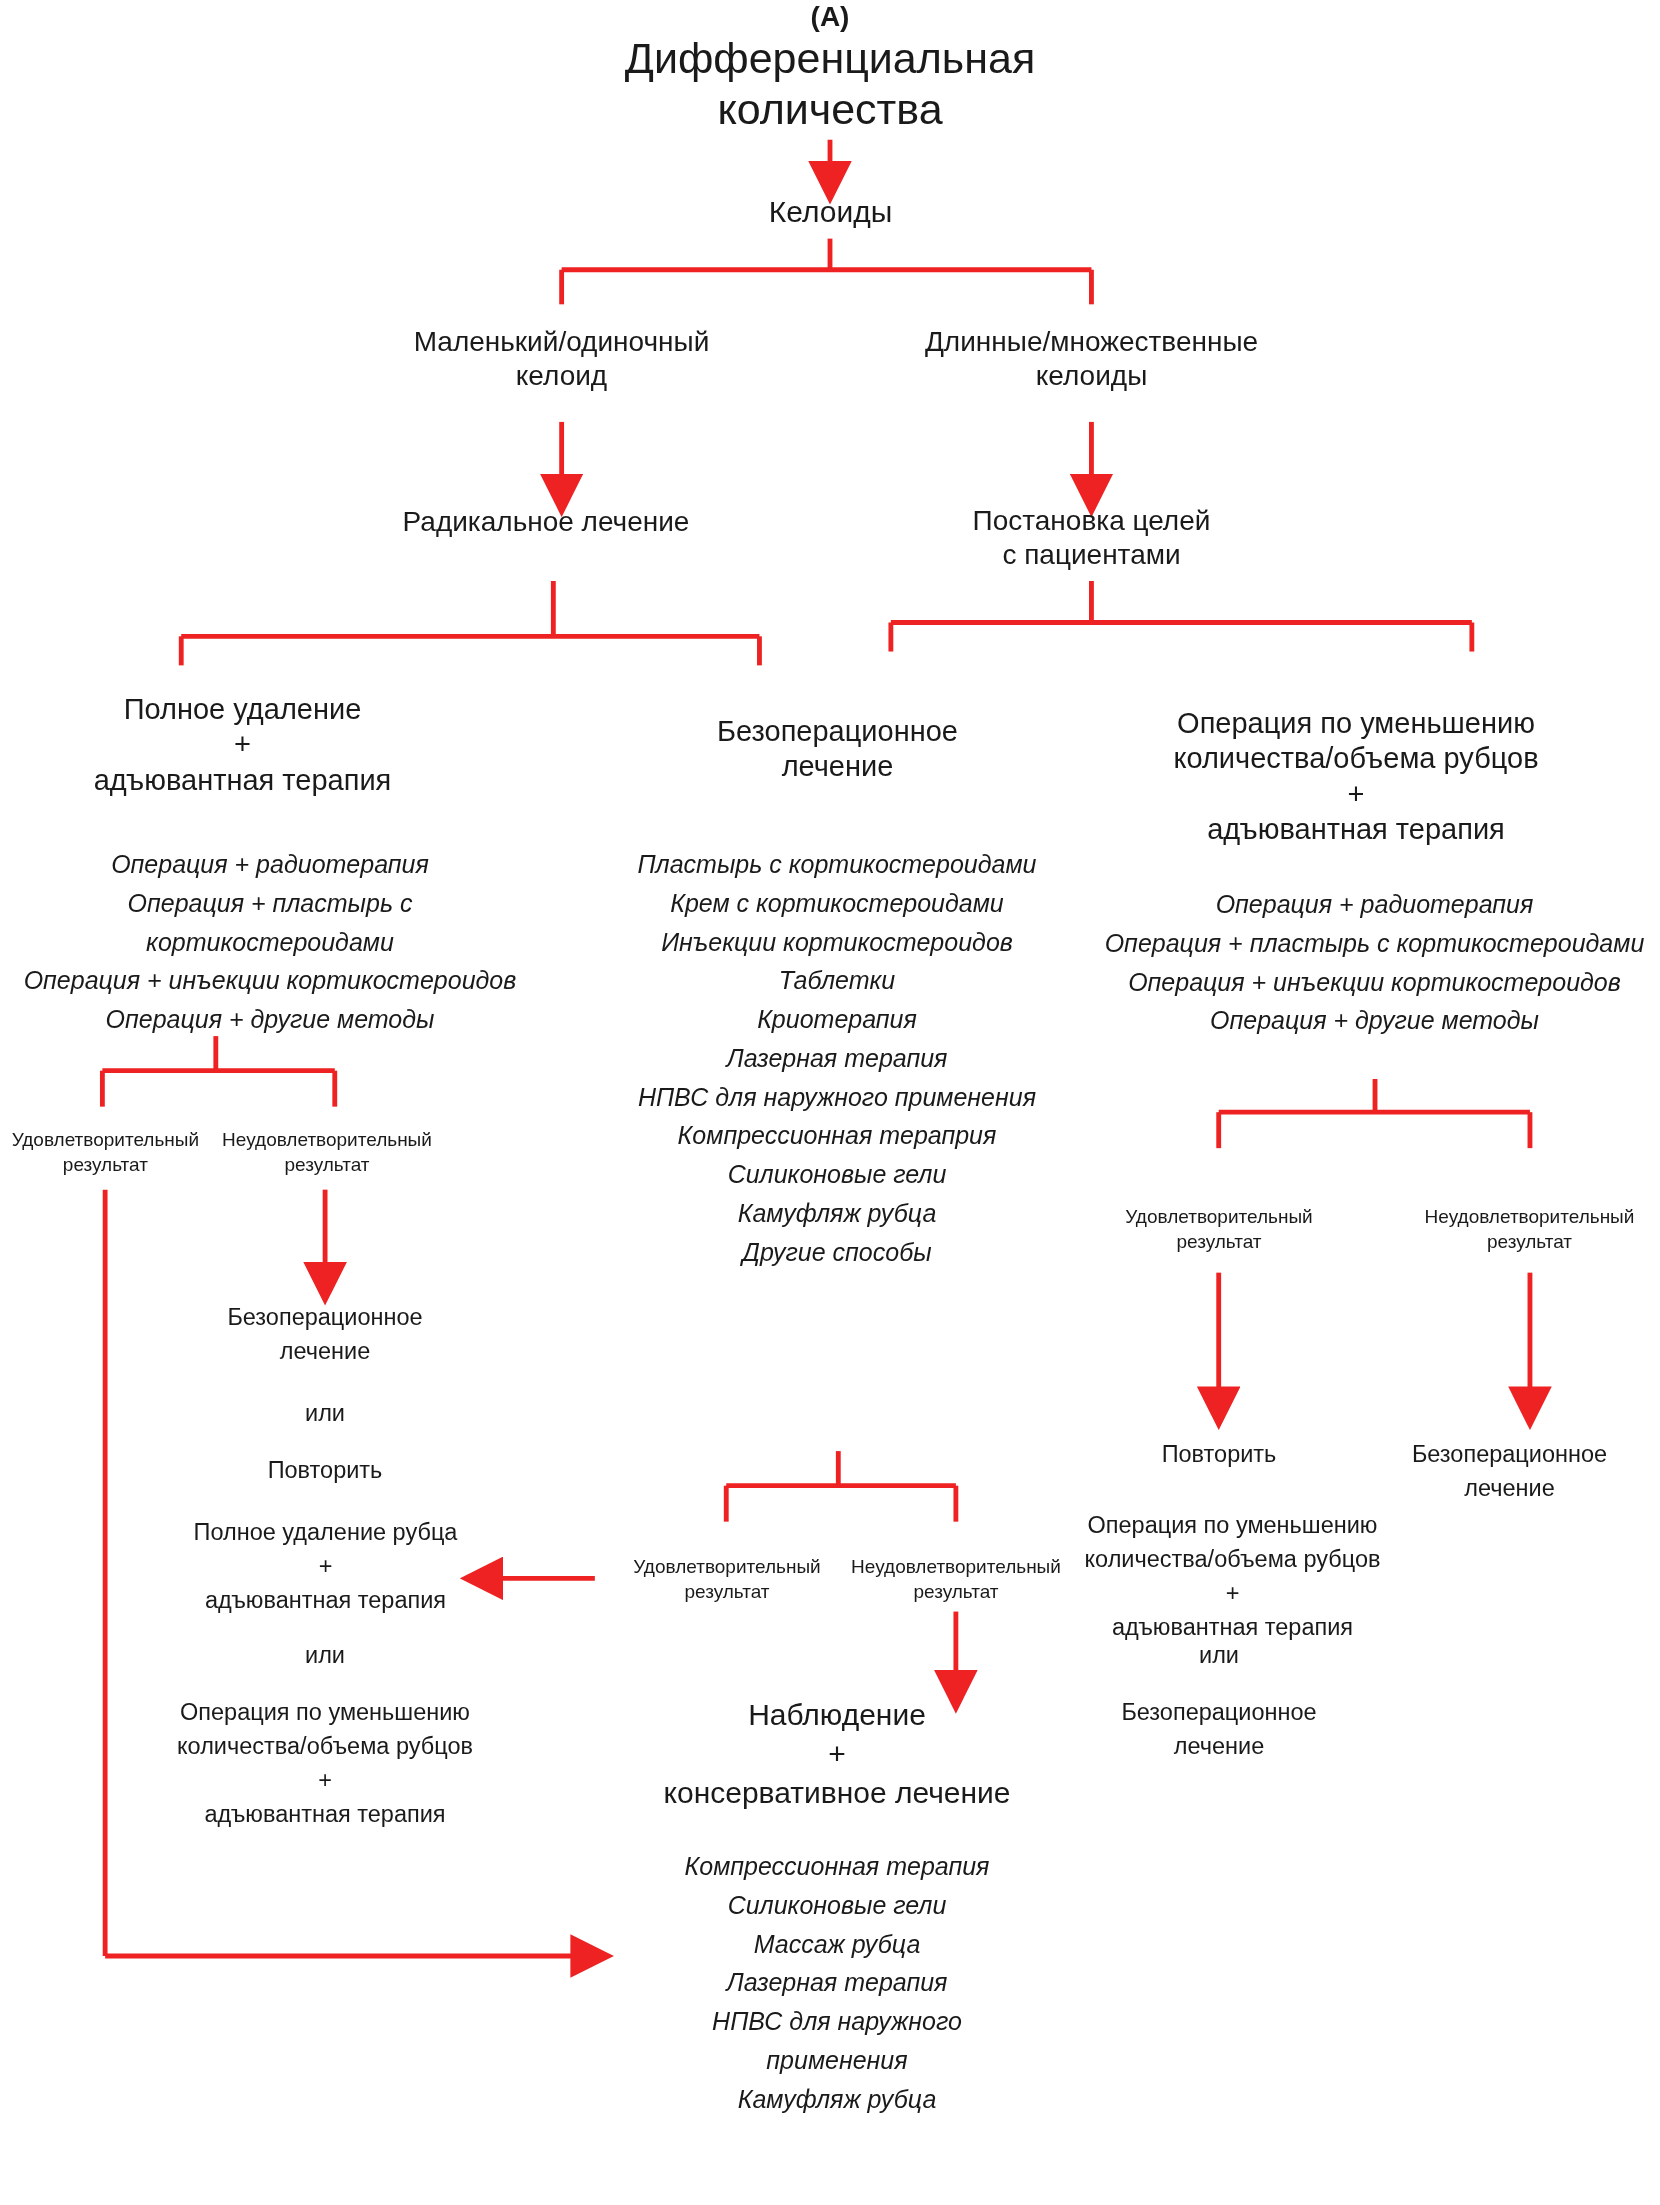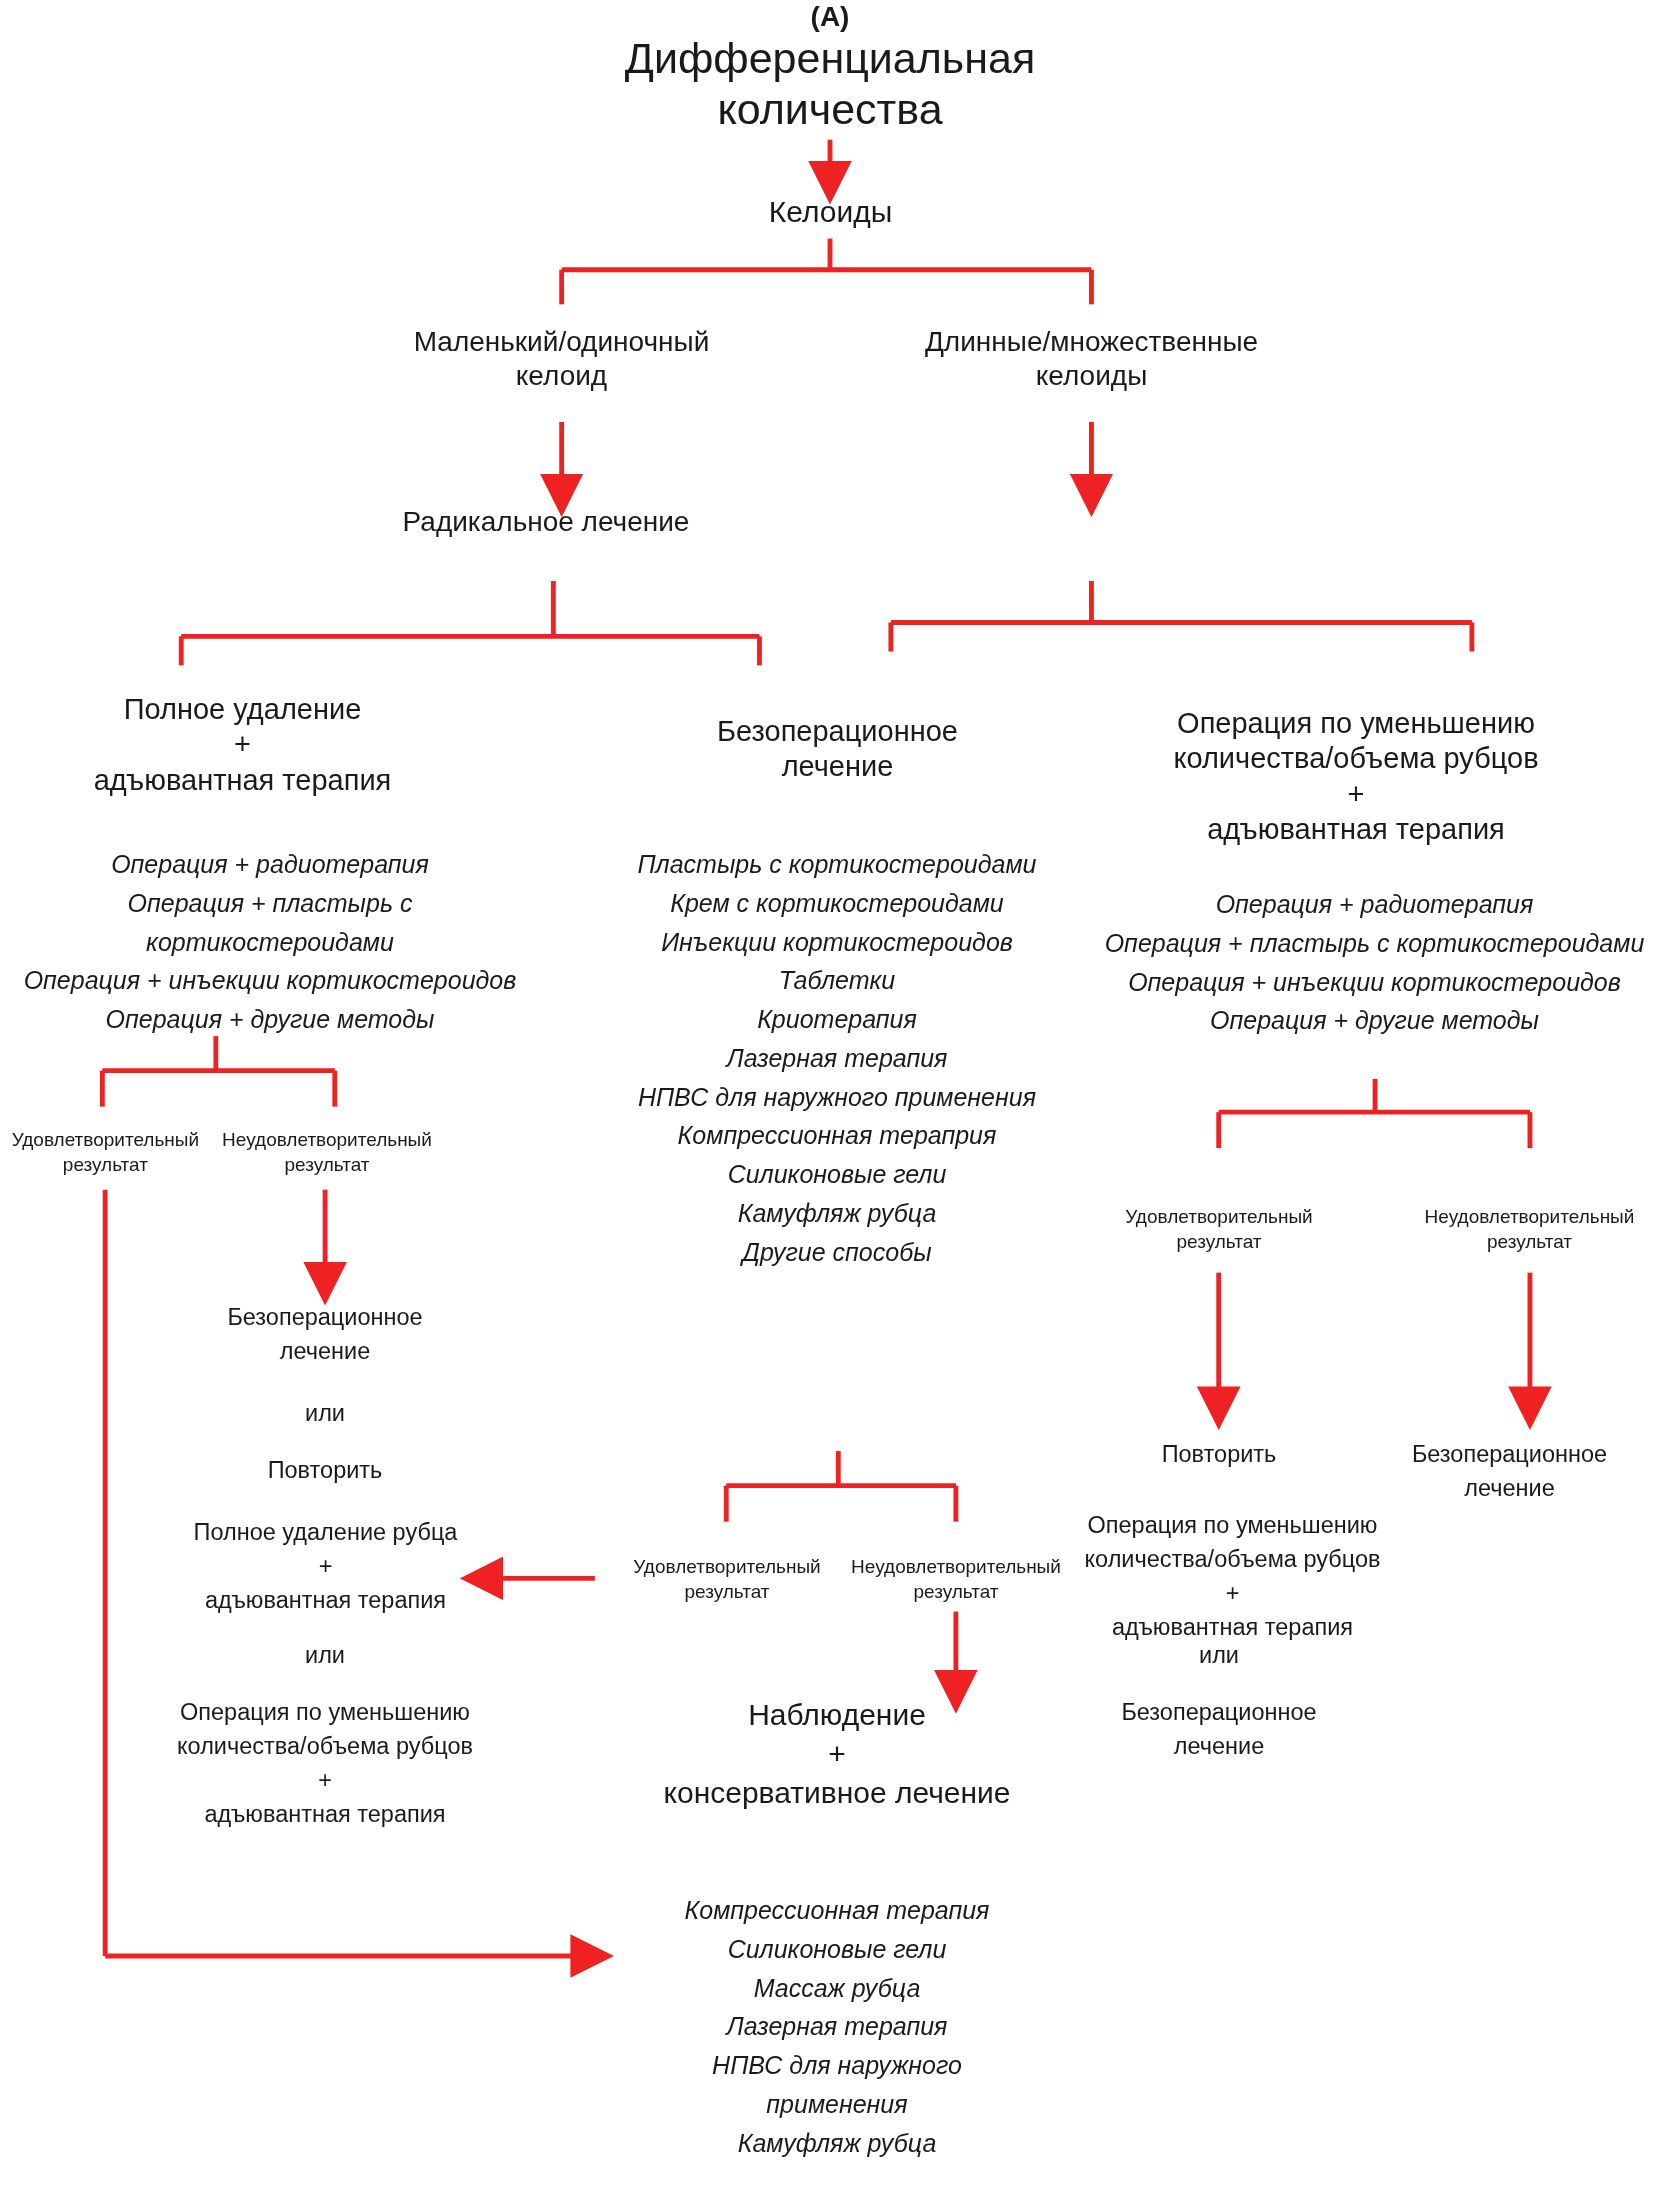--- a/index.html
+++ b/index.html
@@ -142,20 +142,22 @@
 количества</div>
 
   <div class="node lvl1" style="left:623px; top:194px; width:415px;">Келоиды</div>
 
   <div class="node lvl2" style="left:863px; top:325px; width:457px;">Длинные/множественные
 келоиды</div>
   <div class="node lvl2" style="left:333px; top:325px; width:457px;">Маленький/одиночный
 келоид</div>
 
   <div class="node lvl3" style="left:304px; top:505px; width:484px;">Радикальное лечение</div>
+  <div class="node lvl3" style="left:863px; top:504px; width:457px;">Постановка целей
+с пациентами</div>
 
   <div class="node big-node" style="left:28px; top:692px; width:429px;">Полное удаление
 +
 адъювантная терапия</div>
   <div class="node big-node" style="left:609px; top:714px; width:457px;">Безоперационное
 лечение</div>
   <div class="node big-node" style="left:1100px; top:706px; width:512px;">Операция по уменьшению
 количества/объема рубцов
 +
 адъювантная терапия</div>
@@ -202,16 +204,16 @@
 
   <div class="node small" style="left:623px; top:1555px; width:208px;">Удовлетворительный
 результат</div>
   <div class="node small" style="left:849px; top:1555px; width:214px;">Неудовлетворительный
 результат</div>
 
   <div class="node obs-title" style="left:602px; top:1695px; width:470px;text-align:center;">Наблюдение
 +
 консервативное лечение</div>
 
-  <div class="node list" style="left:574px; top:1847px; width:526px;margin-top:44px;"><span>Компрессионная терапия</span><br><span>Силиконовые гели</span><br><span>Массаж рубца</span><br><span>Лазерная терапия</span><br><span>НПВС для наружного</span><br><span>применения</span><br><span>Камуфляж рубца</span></div>
+  <div class="node list" style="left:574px; top:1847px; width:526px;"><span>Компрессионная терапия</span><br><span>Силиконовые гели</span><br><span>Массаж рубца</span><br><span>Лазерная терапия</span><br><span>НПВС для наружного</span><br><span>применения</span><br><span>Камуфляж рубца</span></div>
 
 </div>
 
 
 </body></html>

